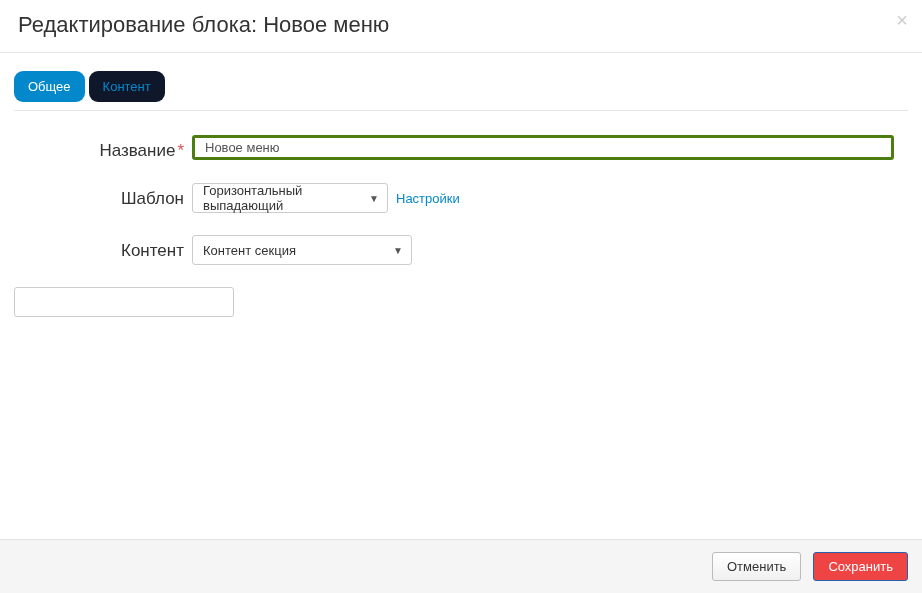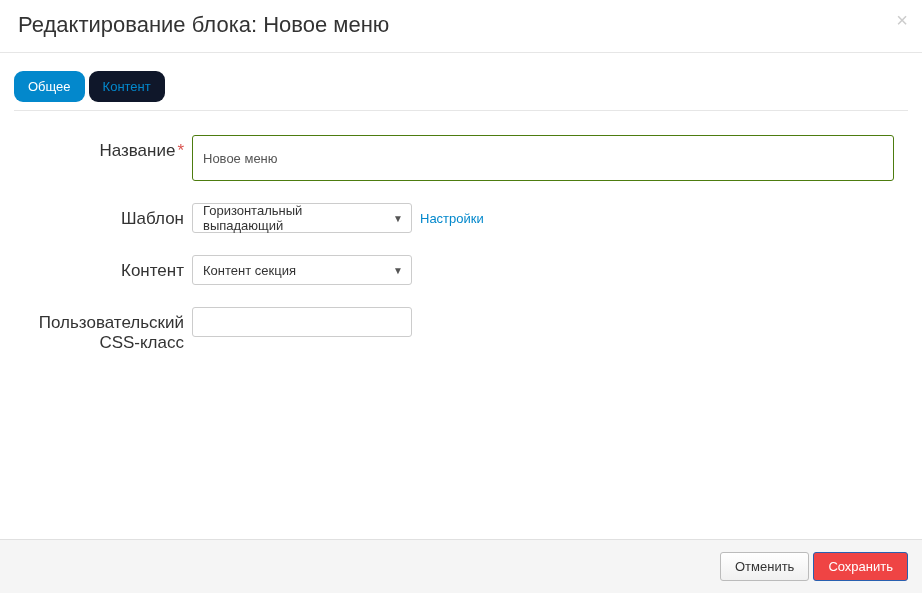--- a/index.html
+++ b/index.html
@@ -74,23 +74,23 @@
       margin-left: 2px;
     }
     .form-control-wrap {
       flex: 1;
       display: flex;
       align-items: center;
       gap: 8px;
     }
     input[type="text"].full {
       width: 702px;
-      height: 46px;
+      height: 25px;
       padding: 5px 10px;
-      border: 1px solid #4d7c0f;
+      border: 3px solid #4d7c0f;
       border-radius: 3px;
       font-size: 13px;
       color: #555;
     }
     input[type="text"].small {
       width: 220px;
       height: 30px;
       padding: 5px 10px;
       border: 1px solid #ccc;
       border-radius: 3px;
@@ -102,21 +102,21 @@
       border: 1px solid #ccc;
       border-radius: 3px;
       font-size: 13px;
       background: #fff;
       color: #333;
       position: relative;
       display: inline-flex;
       align-items: center;
       cursor: pointer;
     }
-    .select.template { width: 220px; }
+    .select.template { width: 196px; }
     .select.shell { width: 220px; }
     .select-caret {
       position: absolute;
       right: 8px;
       top: 50%;
       transform: translateY(-50%);
       color: #555;
       font-size: 10px;
       pointer-events: none;
     }
@@ -131,21 +131,21 @@
       bottom: 0;
       left: 0;
       right: 0;
       height: 54px;
       background: #f5f5f5;
       border-top: 1px solid #e0e0e0;
       display: flex;
       justify-content: flex-end;
       align-items: center;
       padding: 0 14px;
-      gap: 4px;
+      gap: 12px;
     }
     .btn {
       padding: 6px 14px;
       font-size: 13px;
       border-radius: 3px;
       cursor: pointer;
       border: 1px solid;
     }
     .btn-cancel {
       background: linear-gradient(#fff, #f0f0f0);
@@ -197,21 +197,20 @@
     <div class="form-label">Контент</div>
     <div class="form-control-wrap">
       <div class="select shell">
         <span>Контент секция</span>
         <span class="select-caret">▼</span>
       </div>
     </div>
   </div>
 
   <div class="form-row">
-    <div class="form-label">Пользовательский CSS-класс</div>
     <div class="form-control-wrap">
       <input type="text" class="small" value="" style="">
     </div>
   </div>
 
 </div>
 
 <div class="footer">
   <button class="btn btn-cancel">Отменить</button>
   <button class="btn btn-save">Сохранить</button>

